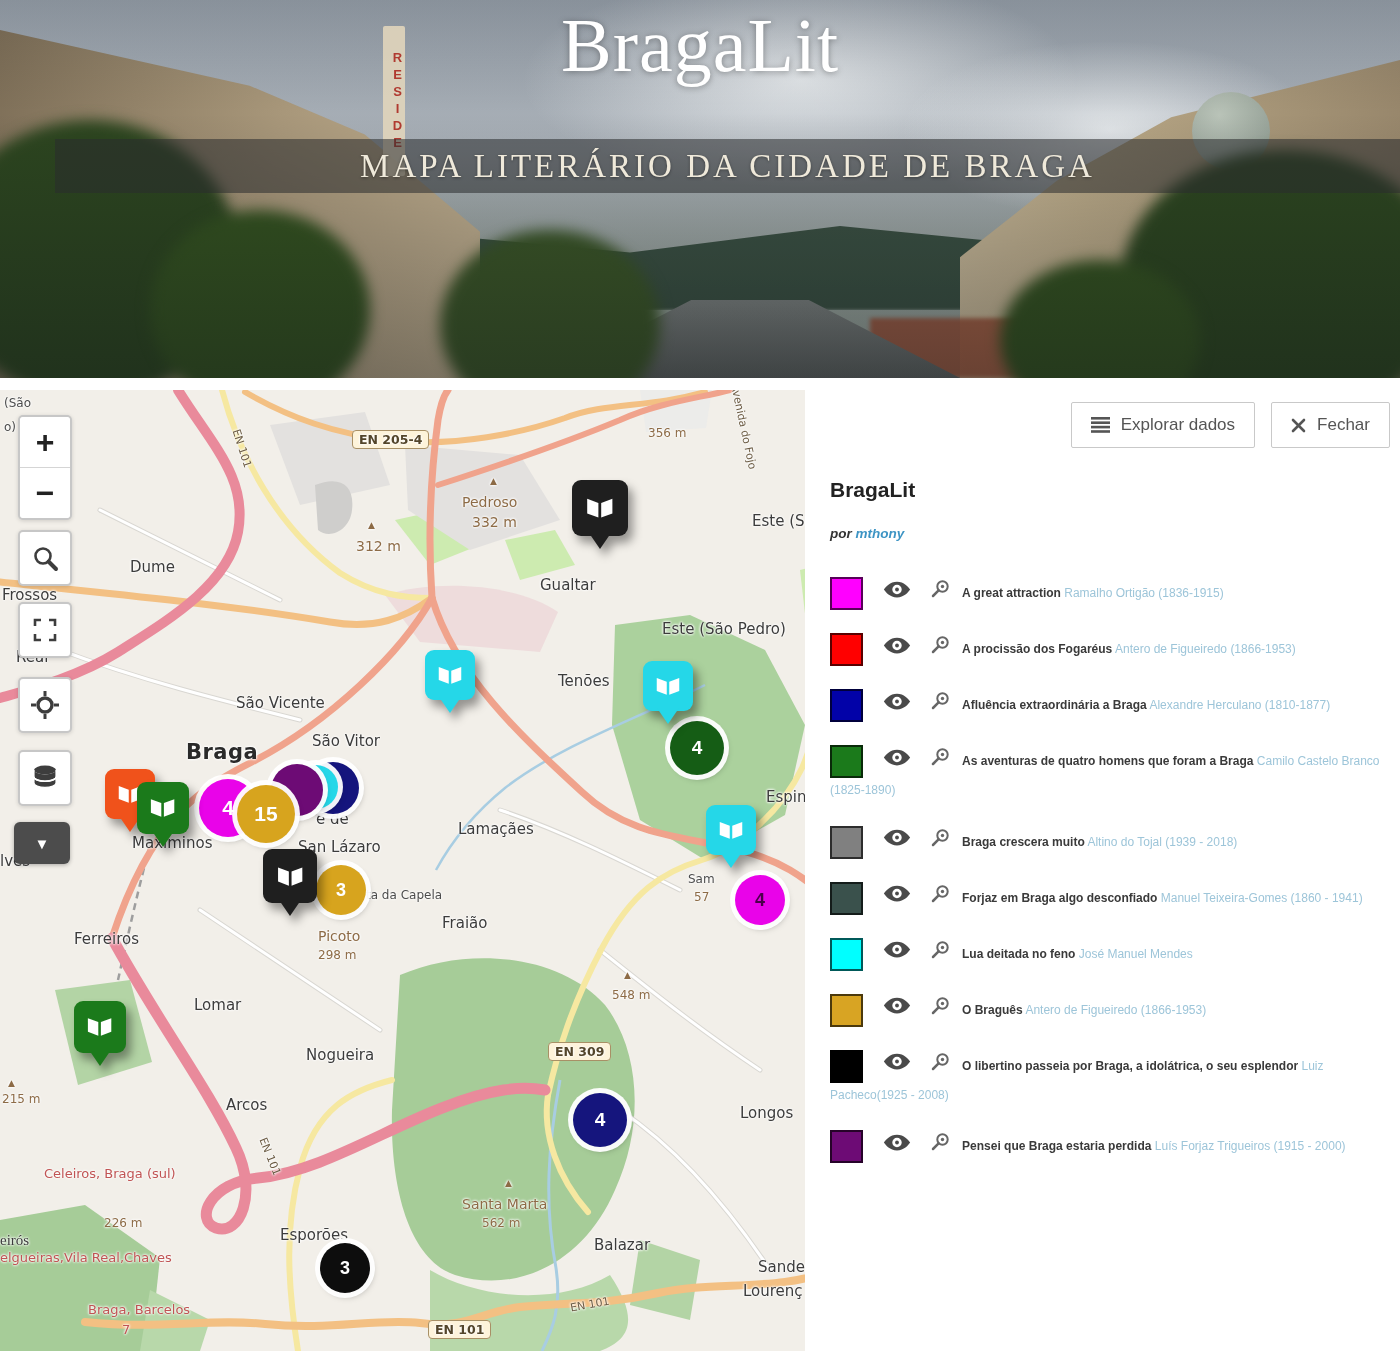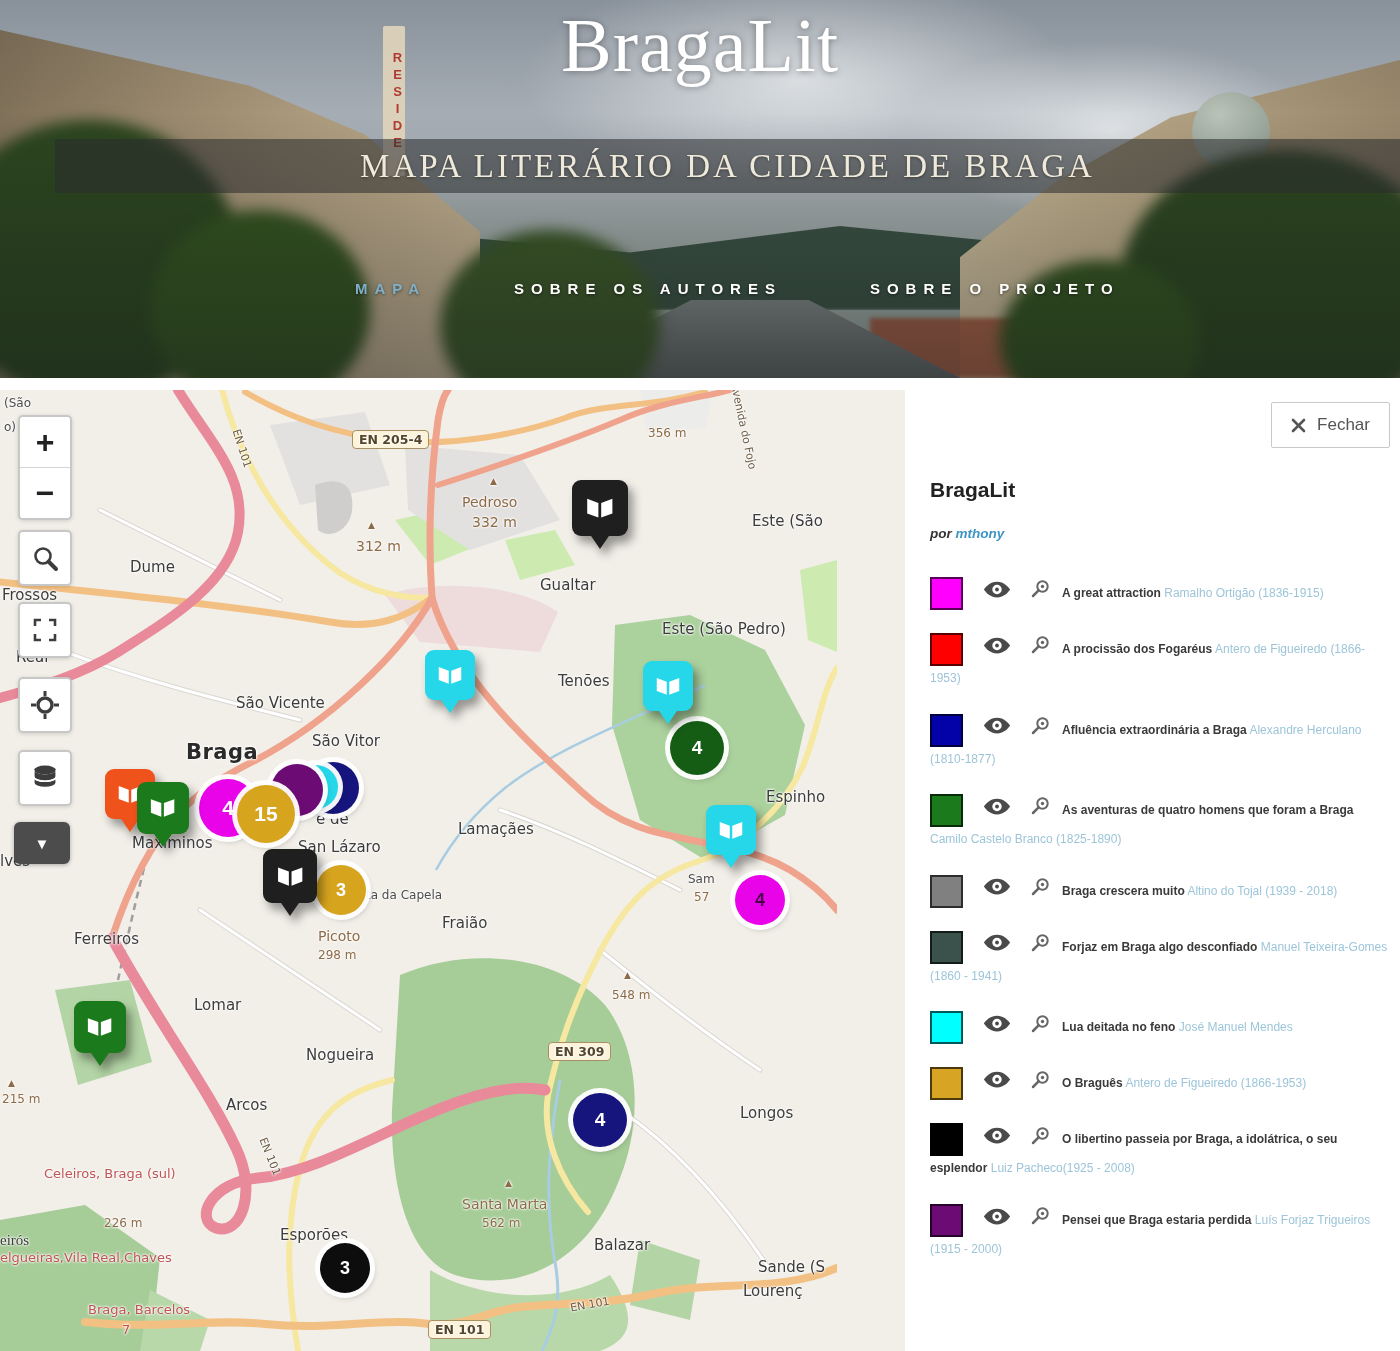--- a/index.html
+++ b/index.html
@@ -35,21 +35,21 @@
     background:rgba(42,44,46,.55);display:flex;align-items:center;justify-content:center;}
   .subtitle-band span{font-family:"Liberation Serif",serif;font-size:33px;color:#efe9da;letter-spacing:3px;
     text-shadow:0 1px 3px rgba(0,0,0,.4);}
   nav.main-nav{position:absolute;left:355px;top:280px;display:flex;gap:88px;}
   nav.main-nav a{font-size:15px;font-weight:bold;letter-spacing:7px;color:#ffffff;text-decoration:none;
     text-shadow:0 1px 3px rgba(0,0,0,.5);cursor:pointer;}
   nav.main-nav a.active{color:#7fb0c7;}
 
   
   .content{display:flex;margin-top:12px;}
-  .map{position:relative;width:905px;height:961px;background:#f2efe9;overflow:hidden;flex:none;cursor:grab;}
+  .map{position:relative;width:805px;height:961px;background:#f2efe9;overflow:hidden;flex:none;cursor:grab;}
   .map svg.basemap{position:absolute;left:0;top:0;}
 
   
   .mlabel{position:absolute;white-space:nowrap;text-shadow:0 0 3px #fff,0 0 3px #fff,0 0 2px #fff;
     font-family:"DejaVu Sans",sans-serif;}
   .place{font-size:12px;color:#4c4c4c;}
   .place-lg{font-size:15px;color:#3c3c3c;}
   .city{font-size:21px;color:#2a2a2a;font-weight:600;letter-spacing:.5px;}
   .peak{font-size:12px;color:#8d6b46;}
   .peak-lg{font-size:14px;color:#8d6b46;}
@@ -121,25 +121,20 @@
     <div class="scene tree" style="left:150px;top:210px;width:220px;height:200px;background:#33511f;"></div>
     <div class="scene tree" style="left:440px;top:230px;width:220px;height:190px;background:#3a5526;"></div>
     <div class="scene tree" style="left:1120px;top:150px;width:330px;height:270px;background:#2c451f;"></div>
     <div class="scene tree" style="left:1000px;top:260px;width:200px;height:160px;background:#33511f;"></div>
     <div class="scene hdr-shade"></div>
     <div class="scene vsign">RESIDE</div>
     <h1 class="site-title">BragaLit</h1>
     <div class="subtitle-band">
       <span>MAPA LITERÁRIO DA CIDADE DE BRAGA</span>
     </div>
-    <nav class="main-nav">
-        <a class="nav-link active">MAPA</a>
-        <a class="nav-link">SOBRE OS AUTORES</a>
-        <a class="nav-link">SOBRE O PROJETO</a>
-      </nav>
   </header>
 
   <div class="content">
 
     <div class="map">
       <svg class="basemap" width="837" height="961" viewBox="0 0 837 961">
 
         <path d="M615,235 L690,225 L765,260 L805,335 L785,425 L705,470 L640,430 L612,335 Z" fill="#abd19d"></path>
         <path d="M800,180 L837,170 L837,262 L808,250 Z" fill="#cdebb0"></path>
         <path d="M400,585 C470,555 560,565 605,615 C640,660 645,735 615,800 C585,870 520,905 455,885 C410,870 390,800 392,720 Z" fill="#a6cc98"></path>
@@ -371,20 +366,29 @@
         </svg>
       </div>
       <div class="collapsebtn">
         <span>▼</span>
       </div>
     </div>
 
     <aside class="sidebar">
       <div class="actions">
         <button class="btn">
+          <svg width="19" height="16" viewBox="0 0 19 16" fill="#555">
+            <rect x="0" y="0" width="19" height="2.6"></rect>
+              <rect x="0" y="4.4" width="19" height="2.6"></rect>
+            <rect x="0" y="8.8" width="19" height="2.6"></rect>
+              <rect x="0" y="13.2" width="19" height="2.6"></rect>
+          </svg>
+          <span>Explorar dados</span>
+        </button>
+        <button class="btn">
           <svg width="15" height="15" viewBox="0 0 15 15" stroke="#555" stroke-width="2.6" stroke-linecap="round">
             <line x1="2" y1="2" x2="13" y2="13"></line>
               <line x1="13" y1="2" x2="2" y2="13"></line>
           </svg>
           <span>Fechar</span>
         </button>
       </div>
       <h2>BragaLit</h2>
       <p class="byline">
         <b>por</b>

